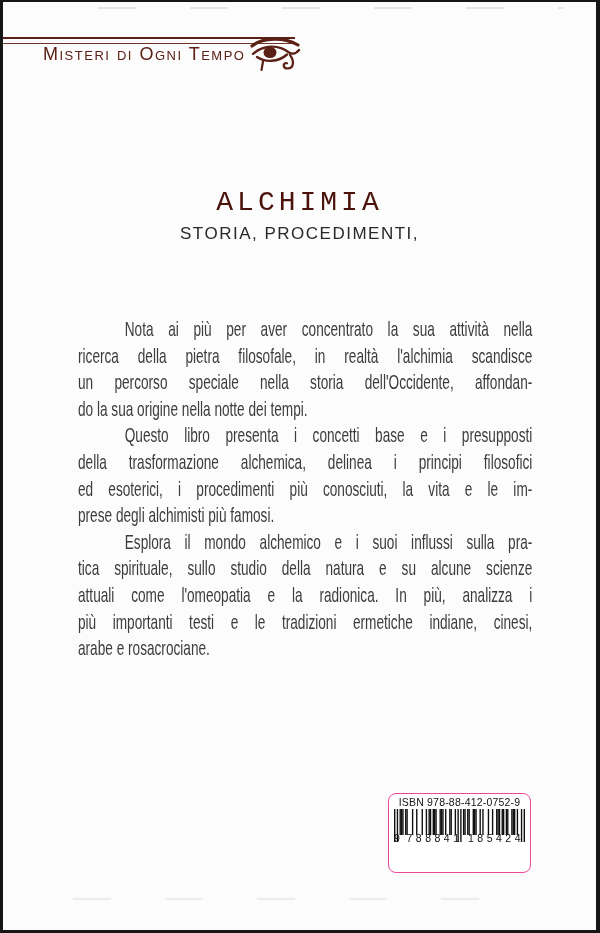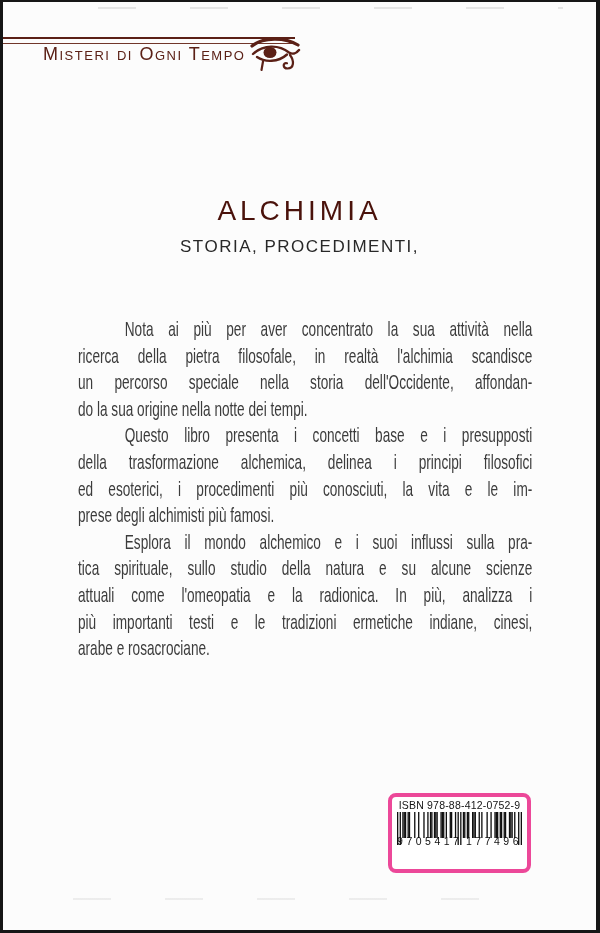--- a/index.html
+++ b/index.html
@@ -18,41 +18,41 @@
     color:#5b2016;white-space:nowrap;
   }
   .eye-icon{position:absolute;left:246px;top:33px;width:52px;height:38px;}
   .scan-artifact{position:absolute;height:2px;opacity:.45;
     background:repeating-linear-gradient(90deg,#c9c9c9 0 38px,transparent 38px 92px);}
   .sa-top{left:95px;top:5px;width:465px;}
   .sa-bottom{left:70px;top:896px;width:430px;opacity:.3;}
   
   .title-block{position:absolute;left:0;right:0;top:186px;text-align:center;}
   .book-title{
-    margin:8px;font-weight:normal;font-size:28px;line-height:30px;
-    letter-spacing:4px;color:#4a120b;white-space:nowrap;
+    margin:0;font-weight:normal;font-size:28px;line-height:30px;
+    letter-spacing:4px;color:#4a120b;white-space:nowrap;font-family:Liberation Mono, monospace;
   }
   .subtitle{margin:3px 0 0;color:#282828;}
   .subtitle-line{
     font-size:17px;line-height:26px;letter-spacing:1.5px;white-space:nowrap;
   }
   
   .body-text{
     position:absolute;left:75px;top:314px;width:700px;
     transform:scaleX(0.649);transform-origin:0 0;
     font-size:21px;line-height:26.6px;color:#3c3c3c;
   }
   .para{margin:0;padding:0;}
   .bline{display:block;text-align:justify;text-align-last:justify;}
   .bline.last{text-align-last:left;}
   .bline.indent{text-indent:72px;}
   
   .barcode-box{
     position:absolute;left:385px;top:791px;width:143px;height:80px;
-    box-sizing:border-box;background:#ffffff;border:4px solid #ec4899;
+    box-sizing:border-box;background:#ffffff;border:1px solid #ec4899;
     border-radius:8px;display:flex;flex-direction:column;overflow:hidden;
   }
   .isbn-label{font-size:10.5px;letter-spacing:.2px;text-align:center;
     margin-top:2px;color:#141414;white-space:nowrap;}
   .bars-wrap{position:relative;margin:1px 5px 0;height:33px;}
   .bars{position:absolute;left:0;top:0;width:100%;height:100%;}
   .bc-digits{
     position:relative;display:flex;margin:-9px 5px 0;align-items:flex-end;
     font-size:10.5px;color:#101010;line-height:11px;
   }
@@ -164,18 +164,18 @@
           <rect x="85" y="0" width="1" height="26"></rect>
           <rect x="86" y="0" width="1" height="26"></rect>
           <rect x="87" y="0" width="1" height="26"></rect>
           <rect x="89" y="0" width="1" height="26"></rect>
           <rect x="92" y="0" width="1" height="33"></rect>
           <rect x="94" y="0" width="1" height="33"></rect>
         </svg>
     </div>
     <div class="bc-digits">
       <span class="d-first">9</span>
-      <span class="d-left">705417</span>
-      <span class="d-right">177496</span>
+      <span class="d-left">788841</span>
+      <span class="d-right">185424</span>
     </div>
   </div>
 
 </div>
 
 </body></html>

